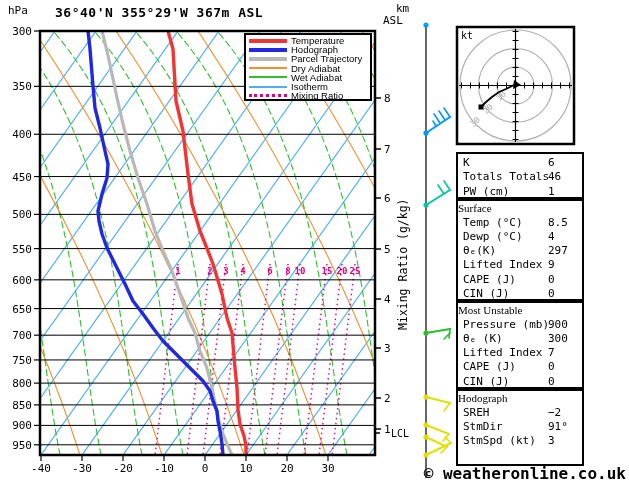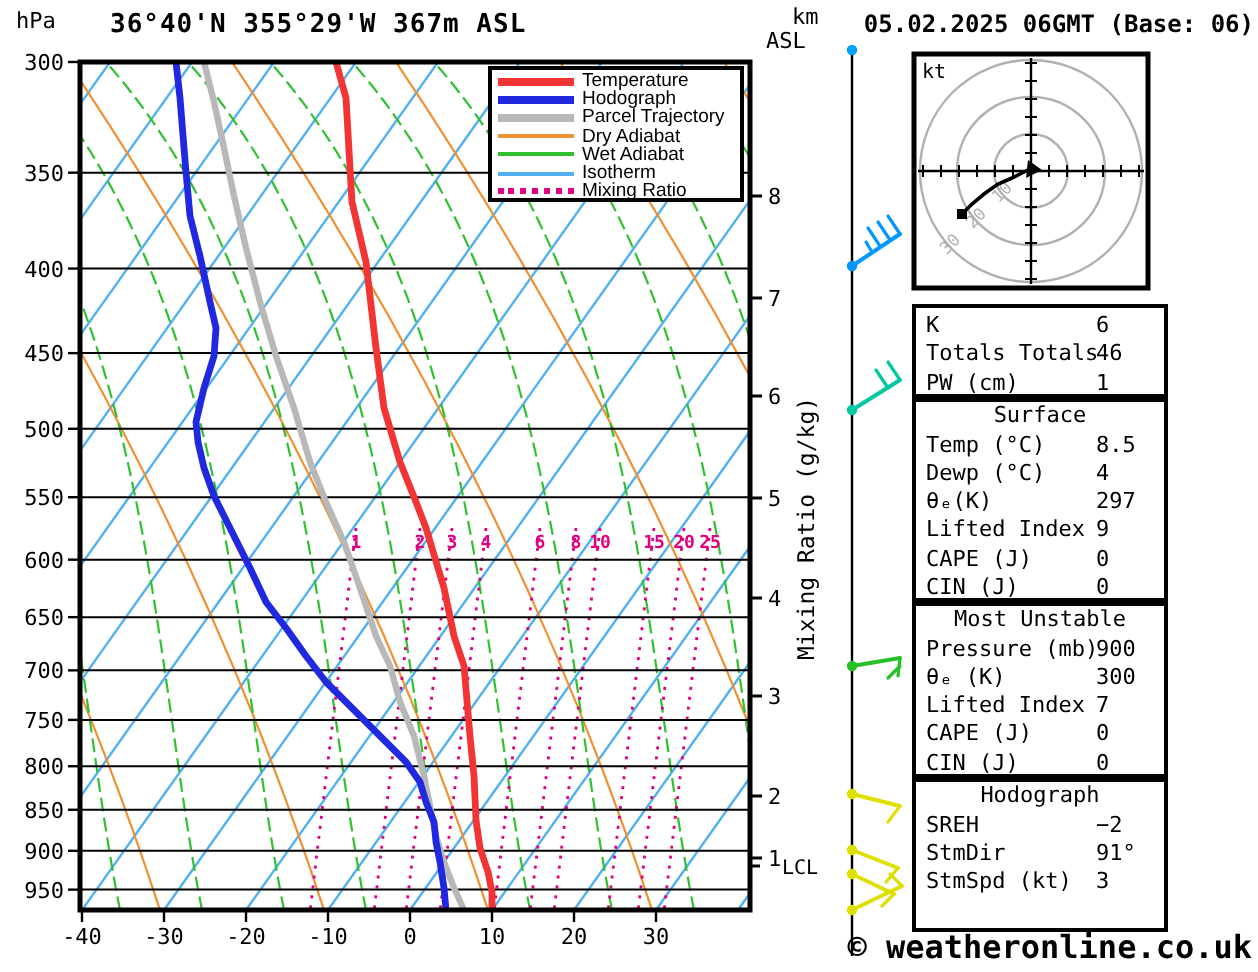--- a/index.html
+++ b/index.html
@@ -13,21 +13,21 @@
   .footer{font-weight:bold;font-size:16px;white-space:pre;}
   
   .legend{left:244px;top:33px;width:128px;height:68px;border:2px solid #000;background:#fff;
           z-index:6;padding:1px 0 0 3px;box-sizing:border-box;text-align:center;}
   .lrow{display:flex;align-items:center;height:9.2px;}
   .lchip{width:38px;margin-right:4px;flex:none;border-top:2px solid #000;}
   .llab{font-family:"Liberation Sans",sans-serif;font-size:9.5px;line-height:9px;white-space:nowrap;}
   
   .panel{position:absolute;left:456px;width:128px;border:2px solid #000;background:#fff;
          box-sizing:border-box;font-size:11px;}
-  .phead{text-align:center;height:14.5px;line-height:14.5px;}
+  .phead{height:14.5px;line-height:14.5px;font-family:Liberation Serif, serif;}
   .prow{position:relative;height:14.3px;line-height:14.3px;padding-left:5px;white-space:nowrap;}
   .pval{position:absolute;left:90px;top:0;}
   .xlabel{font-size:12px;text-align:right;margin-top:37px;}
 </style>
 </head>
 <body>
 
 <div class="page">
 
   <svg id="chart-svg" width="629" height="486">
@@ -281,21 +281,20 @@
         <polyline points="481,107 486,102 492,97 499,92 506,89 512,86 516,84" fill="none" stroke="#000" stroke-width="1.8"></polyline>
         <rect x="478.5" y="104.5" width="5" height="5" fill="#000"></rect>
         <polygon points="514,80 521,85 513,89" fill="#000"></polygon>
       </g>
     </svg>
 
   <div class="abs unit" style="left:8px;top:4px;">hPa</div>
   <div class="abs title" style="left:55px;top:5px;">36°40'N 355°29'W 367m ASL</div>
   <div class="abs unit" style="left:396px;top:2px;">km</div>
   <div class="abs unit" style="left:383px;top:14px;">ASL</div>
-  <div class="abs datetime" style="left:410px;top:5px;width:217px;">05.02.2025 06GMT (Base: 06)</div>
 
   <div class="abs legend">
     <div class="lrow">
         <span class="lchip" style="border-top: 4px solid rgb(242, 52, 52);"></span>
         <span class="llab">Temperature</span>
       </div>
     <div class="lrow">
         <span class="lchip" style="border-top: 4px solid rgb(32, 40, 224);"></span>
         <span class="llab">Hodograph</span>
       </div>

